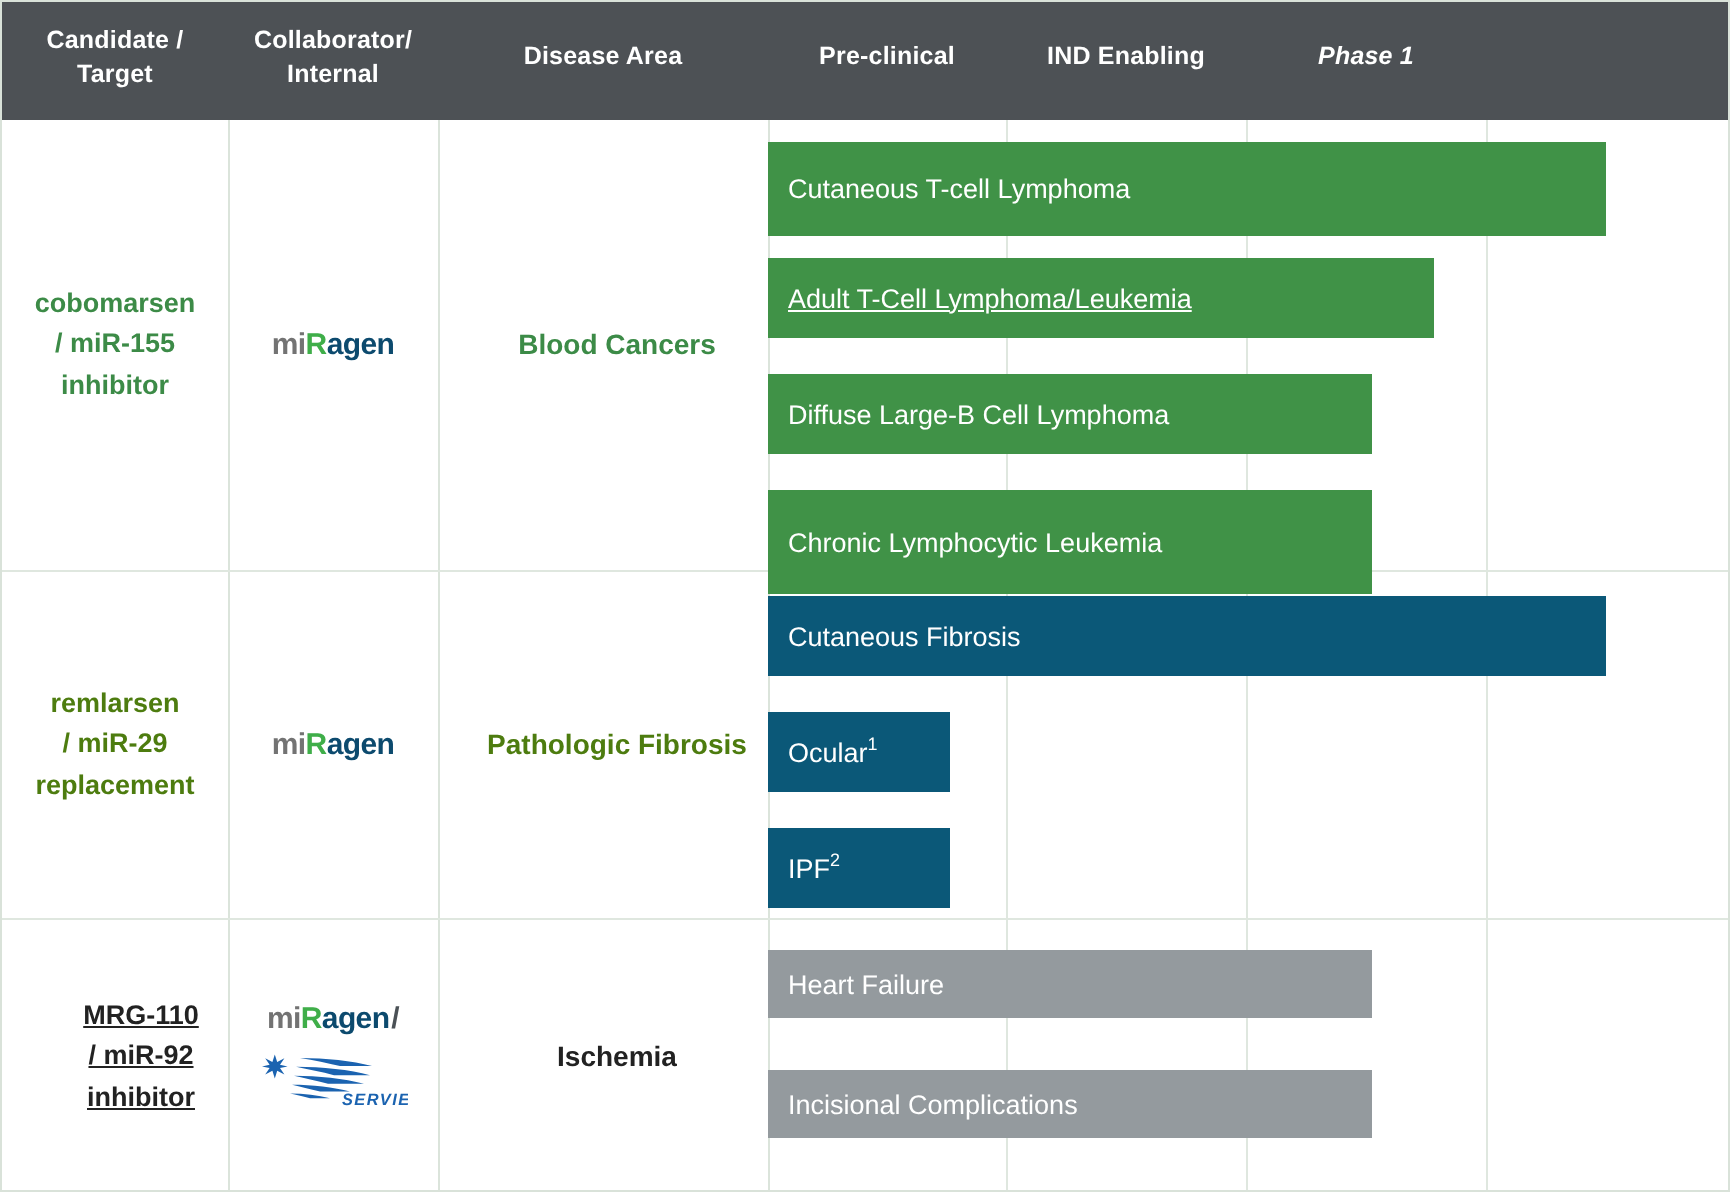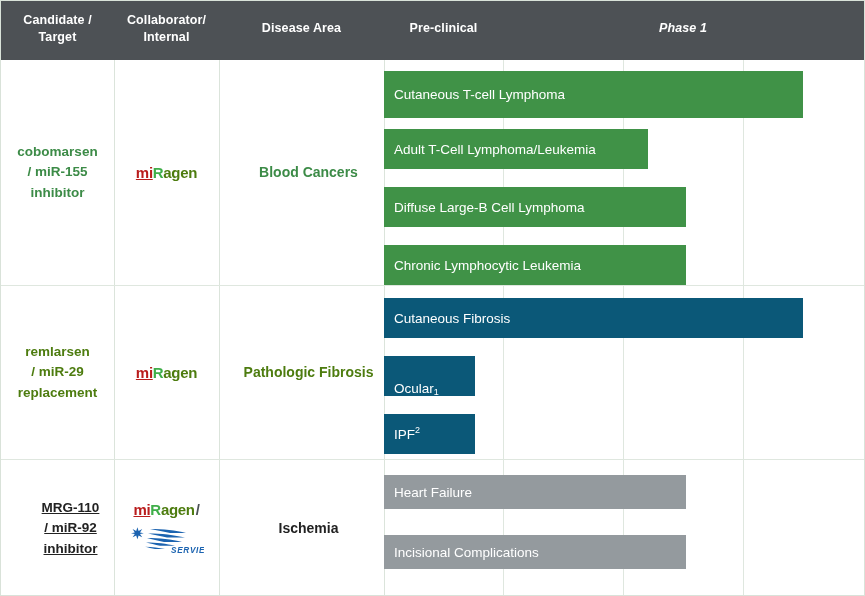--- a/index.html
+++ b/index.html
@@ -104,23 +104,23 @@
     justify-content: center;
     box-sizing: border-box;
   }
   .miragen-logo {
     font-size: 15px;
     font-weight: bold;
     letter-spacing: -0.3px;
     white-space: nowrap;
     line-height: 1;
   }
-  .mi-part { color: #b91c1c; text-decoration: underline; }
+  .mi-part { color: #737373; }
   .r-part  { color: #3fae49; }
-  .agen-part { color: #4d7c0f; }
+  .agen-part { color: #0c4a6e; }
   .slash-part { color: #4b5156; font-weight: bold; }
 
   .servier-logo {
     margin-top: 9px;
     width: 74px;
     height: 30px;
     position: relative;
   }
 
   
@@ -157,20 +157,23 @@
       </div>
     <div class="hdr-cell" style="left:113px;width:105px;">
         <span>Collaborator/<br>Internal</span>
       </div>
     <div class="hdr-cell" style="left:218px;width:165px;">
         <span>Disease Area</span>
       </div>
     <div class="hdr-cell" style="left:383px;width:119px;">
         <span>Pre-clinical</span>
       </div>
+    <div class="hdr-cell" style="left:502px;width:120px;">
+        <span>IND Enabling</span>
+      </div>
     <div class="hdr-cell" style="left:622px;width:120px;font-style:italic;">
         <span>Phase 1</span>
       </div>
   </div>
 
   <div class="body-area">
 
     <div class="vline strong" style="left:113px;"></div>
     <div class="vline strong" style="left:218px;"></div>
     <div class="vline strong" style="left:383px;"></div>
@@ -189,46 +192,46 @@
       <span class="miragen-logo"><span class="mi-part">mi</span><span class="r-part">R</span><span class="agen-part">agen</span></span>
     </div>
 
     <div class="label-cell disease tone-green" style="left:218px;top:0px;width:165px;height:225px;">
       <span>Blood Cancers</span>
     </div>
 
     <div class="bar green" style="left:383px;top:11px;width:419px;height:47px;">
       <span>Cutaneous T-cell Lymphoma</span>
     </div>
-    <div class="bar green" style="left:383px;top:69px;width:264px;height:40px;">
+    <div class="bar green" style="left:383px;top:69px;width:333px;height:40px;text-decoration:underline;">
       <span>Adult T-Cell Lymphoma/Leukemia</span>
     </div>
     <div class="bar green" style="left:383px;top:127px;width:302px;height:40px;">
       <span>Diffuse Large-B Cell Lymphoma</span>
     </div>
-    <div class="bar green" style="left:383px;top:185px;width:302px;height:40px;">
+    <div class="bar green" style="left:383px;top:185px;width:302px;height:52px;">
       <span>Chronic Lymphocytic Leukemia</span>
     </div>
 
     <div class="label-cell candidate tone-navy" style="left:0px;top:226px;width:113px;height:173px;">
       <span>remlarsen<br>/ miR-29<br>replacement</span>
     </div>
 
     <div class="logo-cell" style="left:113px;top:226px;width:105px;height:173px;">
       <span class="miragen-logo"><span class="mi-part">mi</span><span class="r-part">R</span><span class="agen-part">agen</span></span>
     </div>
 
     <div class="label-cell disease tone-navy" style="left:218px;top:226px;width:165px;height:173px;">
       <span>Pathologic Fibrosis</span>
     </div>
 
     <div class="bar navy" style="left:383px;top:238px;width:419px;height:40px;">
       <span>Cutaneous Fibrosis</span>
     </div>
-    <div class="bar navy" style="left:383px;top:296px;width:91px;height:40px;align-items:flex-end;">
+    <div class="bar navy" style="left:383px;top:296px;width:91px;height:40px;">
       <span>Ocular</span>
         <sup>1</sup>
     </div>
     <div class="bar navy" style="left:383px;top:354px;width:91px;height:40px;">
       <span>IPF</span>
         <sup>2</sup>
     </div>
 
     <div class="label-cell candidate tone-dark" style="left:13px;top:400px;width:113px;height:137px;text-decoration:underline;">
       <span>MRG-110<br>/ miR-92<br>inhibitor</span>

